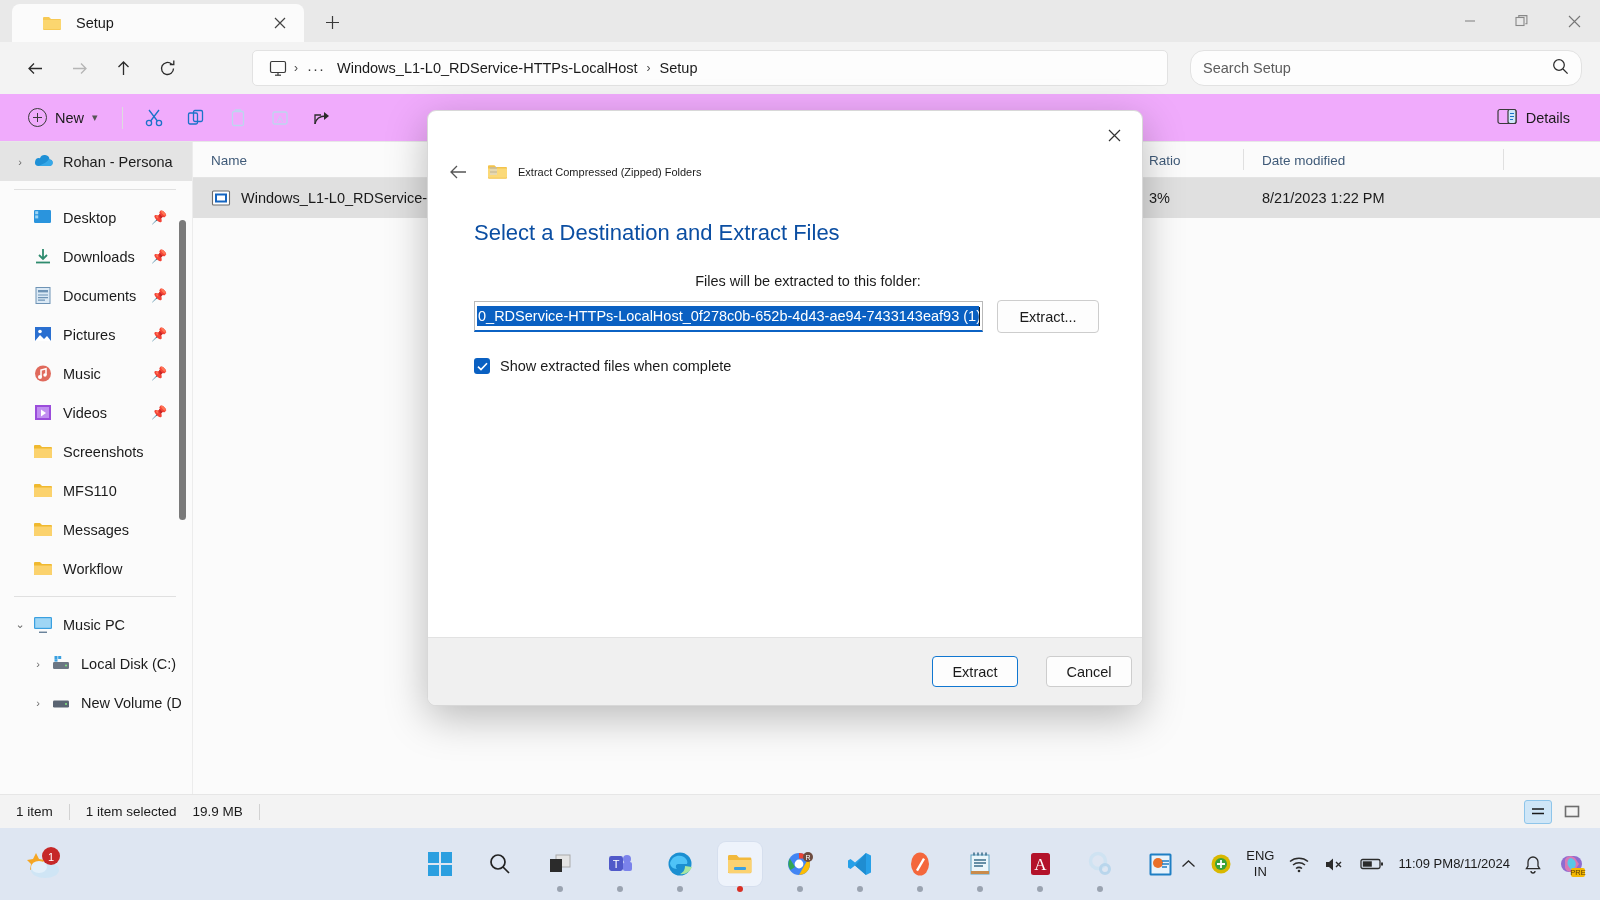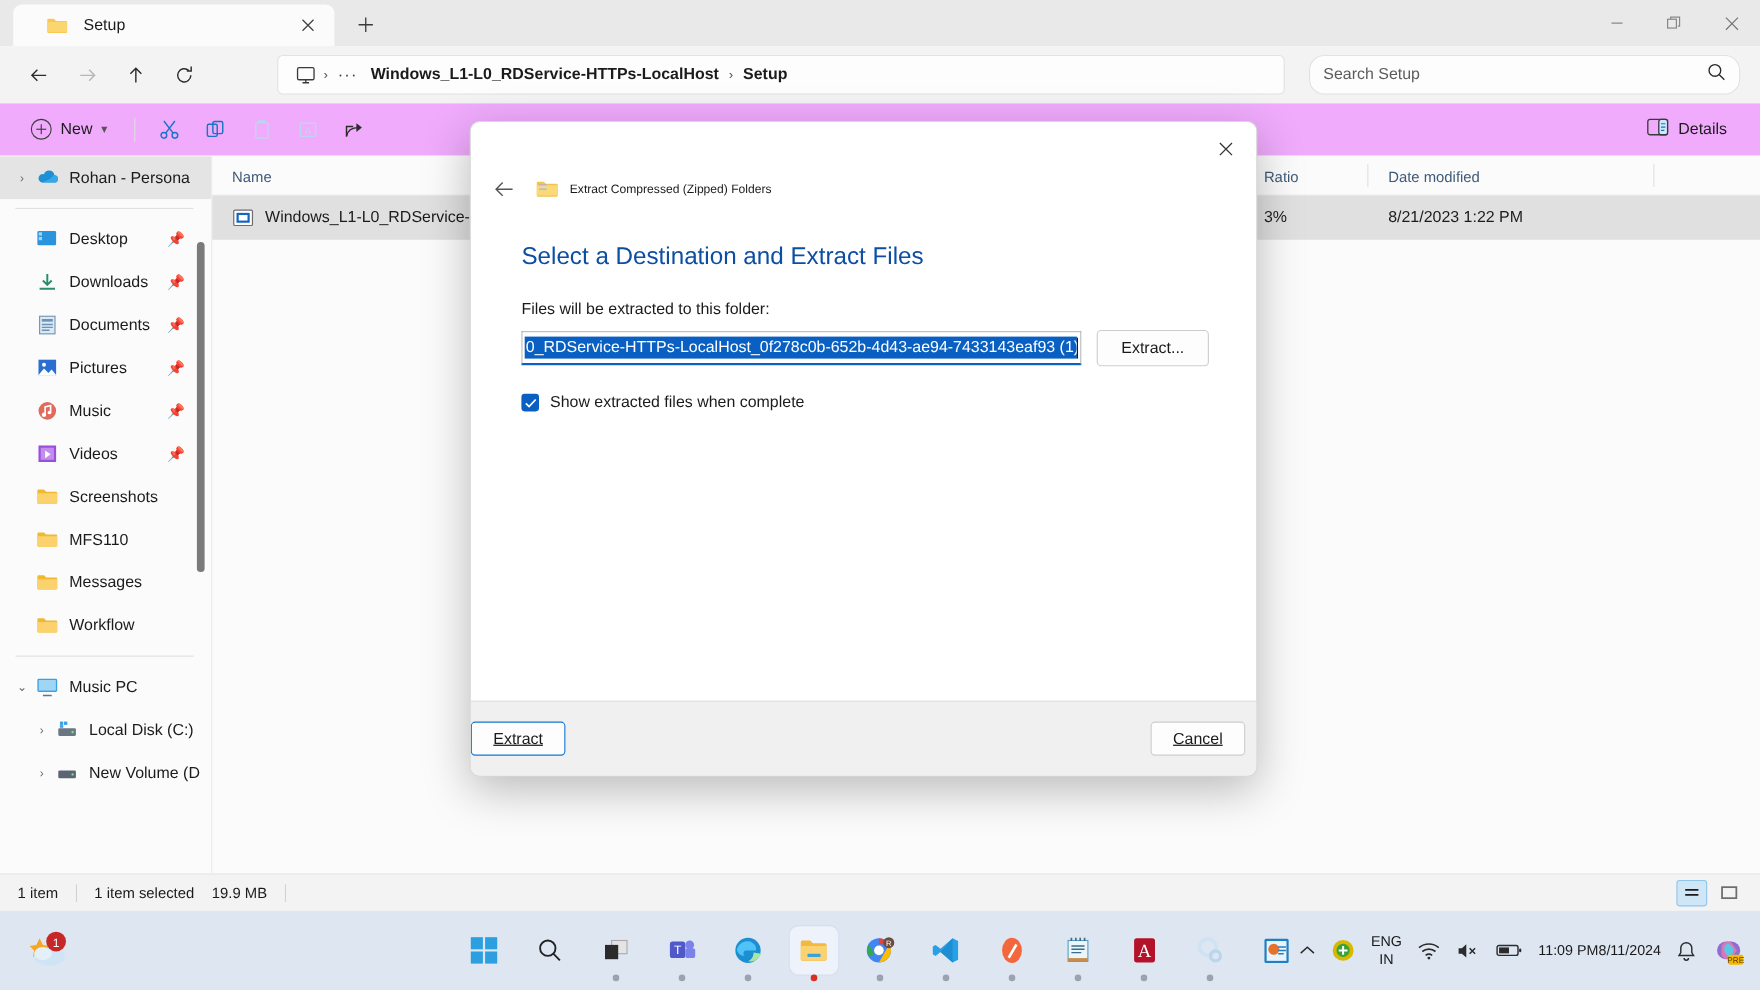--- a/index.html
+++ b/index.html
@@ -35,21 +35,21 @@
   .navbar { position: relative; height: 52px; background: #f3f3f3;
     display: flex; align-items: center; }
   .navbtn { width: 38px; height: 34px; margin-left: 6px;
     display: flex; align-items: center; justify-content: center;
     color: #2b2b2b; }
   .navbtn.first { margin-left: 16px; }
   .navbtn.dim { color: #b5b5b5; }
   .addressbar { position: absolute; left: 252px; top: 8px; width: 916px; height: 36px;
     background: #fdfdfd; border: 1px solid #e2e2e2; border-radius: 5px;
     display: flex; align-items: center; padding: 0 10px; }
-  .crumb { font-size: 14.5px; color: #1b1b1b; padding: 2px 6px; font-weight: bold; }
+  .crumb { font-size: 14.5px; color: #1b1b1b; padding: 2px 6px; }
   .crumb-sep { color: #4a4a4a; font-size: 12px; padding: 0 3px; }
   .crumb-dots { color: #3a3a3a; font-size: 15px; letter-spacing: 1px; padding: 0 6px; }
   .searchbar { position: absolute; left: 1190px; top: 8px; width: 392px; height: 36px;
     background: #fdfdfd; border: 1px solid #e2e2e2; border-radius: 14px;
     display: flex; align-items: center; padding: 0 12px; }
   .searchbar .ph { font-size: 14.5px; color: #5c5c5c; flex: 1; }
 
   
   .cmdbar { position: relative; height: 48px; background: #f0abfc;
     display: flex; align-items: center; border-bottom: 1px solid #e7e7e7; }
@@ -119,41 +119,41 @@
   .dlg-close { position: absolute; right: 6px; top: 6px; width: 44px; height: 36px;
     display: flex; align-items: center; justify-content: center;
     color: #333; font-size: 15px; }
   .dlg-head { display: flex; align-items: center; padding: 46px 0 0 14px; }
   .dlg-back { width: 32px; height: 30px; display: flex; align-items: center;
     justify-content: center; color: #555; font-size: 18px; }
   .zipfolder-ico { width: 21px; height: 18px; margin: 0 10px 0 13px; }
   .dlg-head-title { font-size: 11px; color: #1b1b1b; }
   .dlg-h1 { font-size: 22px; color: #0b4ea2; font-weight: 400;
     margin: 33px 0 0 46px; }
-  .dlg-label { font-size: 14.5px; color: #1b1b1b; margin: 27px 0 0 46px; }
+  .dlg-label { font-size: 14.5px; color: #1b1b1b; margin: 27px 0 0 46px; text-align: center; }
   .dlg-row { display: flex; align-items: center; margin: 11px 0 0 46px; }
   .pathfield { width: 509px; height: 31px; border: 1px solid #b9b9b9;
     border-bottom: 2px solid #0b62c4; background: #fff;
     display: flex; align-items: center; padding: 0 2px; position: relative; }
   .pathsel { background: #0a60c2; color: #fff; font-size: 14.5px;
     padding: 2px 1px; white-space: nowrap; overflow: hidden; }
   .caret { width: 1px; height: 19px; background: #1b1b1b; margin-left: 0px; }
   .browsebtn { width: 102px; height: 33px; margin-left: 14px;
     background: #fdfdfd; border: 1px solid #cdcdcd; border-radius: 4px;
     font-size: 14.5px; color: #1b1b1b; display: flex; align-items: center;
     justify-content: center; }
   .dlg-check { display: flex; align-items: center; margin: 25px 0 0 46px; gap: 10px; }
   .cbox { width: 16px; height: 16px; background: #0a60c2; border-radius: 3px;
     display: flex; align-items: center; justify-content: center; }
   .cbox svg { display: block; }
   .dlg-check-lbl { font-size: 14.5px; color: #1b1b1b; }
   .dlg-footer { position: absolute; left: 0; bottom: 0; width: 716px; height: 68px;
     background: #f0f0f0; border-top: 1px solid #e2e2e2;
-    display: flex; align-items: center; justify-content: space-between;
-    padding-right: 12px; gap: 4px; text-decoration: underline; }
+    display: flex; align-items: center; justify-content: flex-end;
+    padding-right: 12px; gap: 28px; }
   .btn { height: 31px; min-width: 86px; border-radius: 4px; font-size: 14.5px;
     color: #1b1b1b; background: #fdfdfd; border: 1px solid #cdcdcd;
     display: flex; align-items: center; justify-content: center; padding: 0 14px; }
   .btn.primary { border: 1.6px solid #1177d1; }
 
   
   .taskbar { position: absolute; left: 0; top: 828px; width: 1600px; height: 72px;
     background: #dee6f2; }
   .weather { position: absolute; left: 10px; top: 14px; width: 72px; height: 44px;
     display: flex; align-items: center; justify-content: center; }

